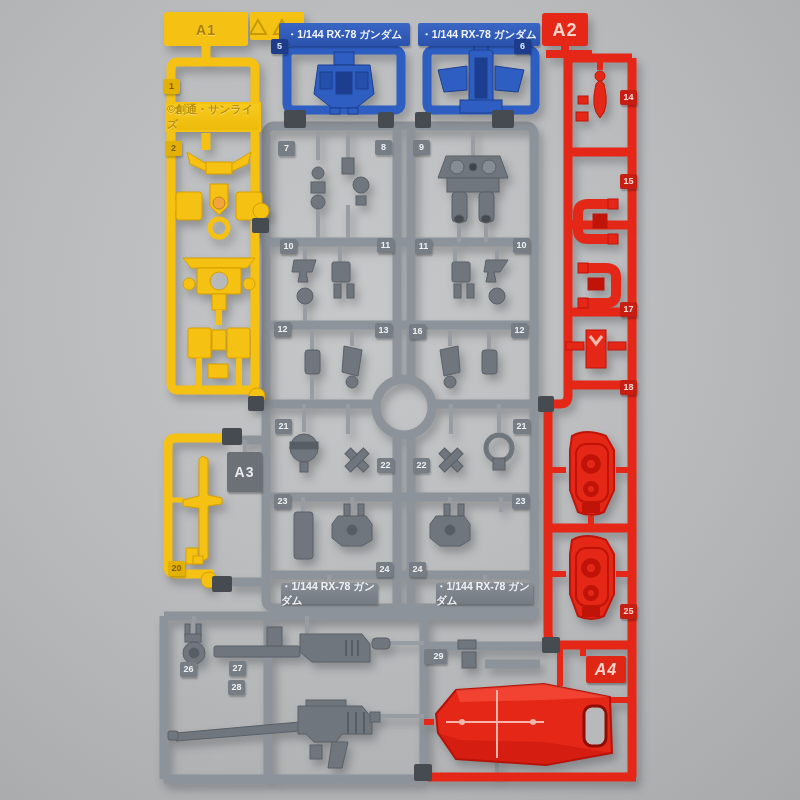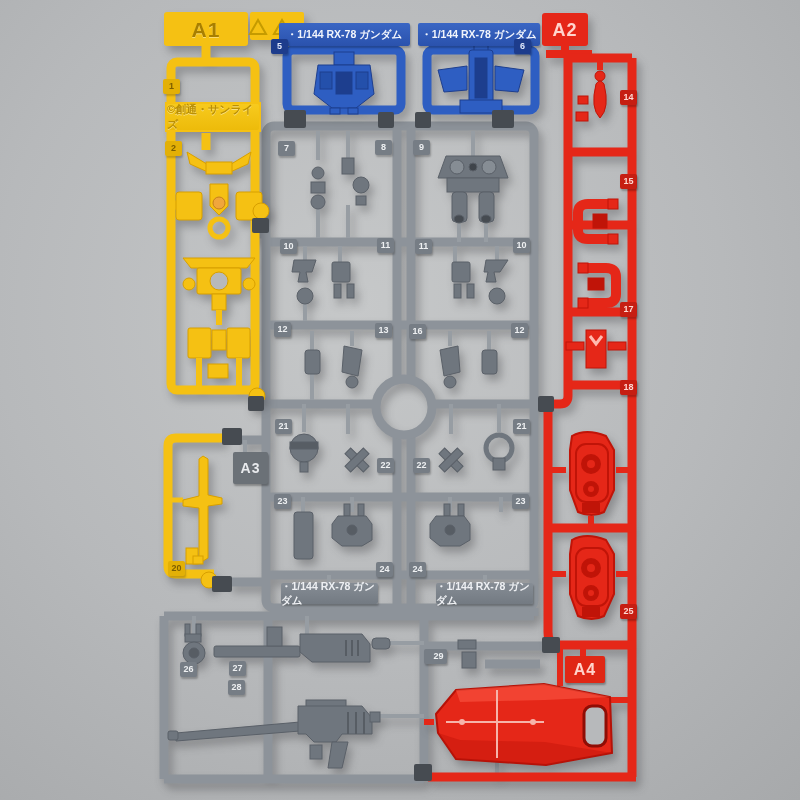--- a/index.html
+++ b/index.html
@@ -17,21 +17,21 @@
   .tag.blue{background:#1d3c8c;color:#dfe7fa;}
   .tag.yellow{background:#e3b006;color:#7c5e00;box-shadow:1px 2px 2px rgba(0,0,0,.2);}
   .tag.red{background:#c61e12;color:#ffd8d2;}
   .gate{font-weight:bold;letter-spacing:1px;z-index:4;}
   .plate{font-weight:bold;border-radius:2px;z-index:3;
          box-shadow:1px 2px 2px rgba(0,0,0,.25);}
   .plate.bluep{background:linear-gradient(#3a66c4,#2a52ad);color:#f2f5fc;font-size:10.5px;}
   .plate.grayp{background:linear-gradient(#868d95,#737a82);color:#eef0f3;font-size:10.5px;}
   .plate.yellowp{background:linear-gradient(#f7ca1e,#edbb0a);color:#bb9004;font-size:11px;
          text-shadow:0 1px 0 rgba(255,255,255,.45);box-shadow:none;}
-  .gA1{color:#a87f00;font-size:21px;text-shadow:0 1px 0 rgba(255,255,255,.4);}
+  .gA1{color:#a87f00;font-size:14px;text-shadow:0 1px 0 rgba(255,255,255,.4);}
   .gA2{color:#ffd4cc;font-size:18px;}
   .gA3{color:#e8eaed;font-size:14px;background:#6b7177;border-radius:2px;
        box-shadow:1px 2px 2px rgba(0,0,0,.3);}
   .gA4{color:#ffd4cc;font-size:16px;background:#e02715;border-radius:2px;
        box-shadow:1px 2px 2px rgba(0,0,0,.3);}
 </style>
 </head>
 <body>
 
 <div id="photo">
@@ -269,22 +269,22 @@
     <rect x="222" y="428" width="20" height="17" rx="2"></rect>
         <rect x="212" y="576" width="20" height="16" rx="2"></rect>
     <rect x="538" y="396" width="16" height="16" rx="2"></rect>
         <rect x="542" y="637" width="18" height="16" rx="2"></rect>
     <rect x="414" y="764" width="18" height="17" rx="2"></rect>
   </g>
 </svg>
 
 <div class="ov gate gA1" style="left:170px;top:16px;width:72px;height:28px;">A1</div>
 <div class="ov gate gA2" style="left:545px;top:17px;width:40px;height:27px;">A2</div>
-<div class="ov gate gA3" style="left:233px;top:452px;width:35px;height:32px;">A3</div>
-<div class="ov gate gA4" style="left:565px;top:656px;width:40px;height:27px;">A4</div>
+<div class="ov gate gA3" style="left:227px;top:452px;width:35px;height:40px;">A3</div>
+<div class="ov gate gA4" style="left:586px;top:656px;width:40px;height:27px;font-style:italic;">A4</div>
 
 <div class="ov plate bluep" style="left:279px;top:23px;width:131px;height:23px;">・1/144 RX-78 ガンダム</div>
 <div class="ov plate bluep" style="left:418px;top:23px;width:122px;height:23px;">・1/144 RX-78 ガンダム</div>
 <div class="ov plate grayp" style="left:281px;top:583px;width:97px;height:21px;">・1/144 RX-78 ガンダム</div>
 <div class="ov plate grayp" style="left:436px;top:583px;width:97px;height:21px;">・1/144 RX-78 ガンダム</div>
 <div class="ov plate yellowp" style="left:167px;top:104px;width:92px;height:26px;">©創通・サンライズ</div>
 
 <span class="tag blue" style="left:271px;top:39px;">5</span>
 <span class="tag blue" style="left:514px;top:39px;">6</span>
 <span class="tag" style="left:278px;top:141px;">7</span>

